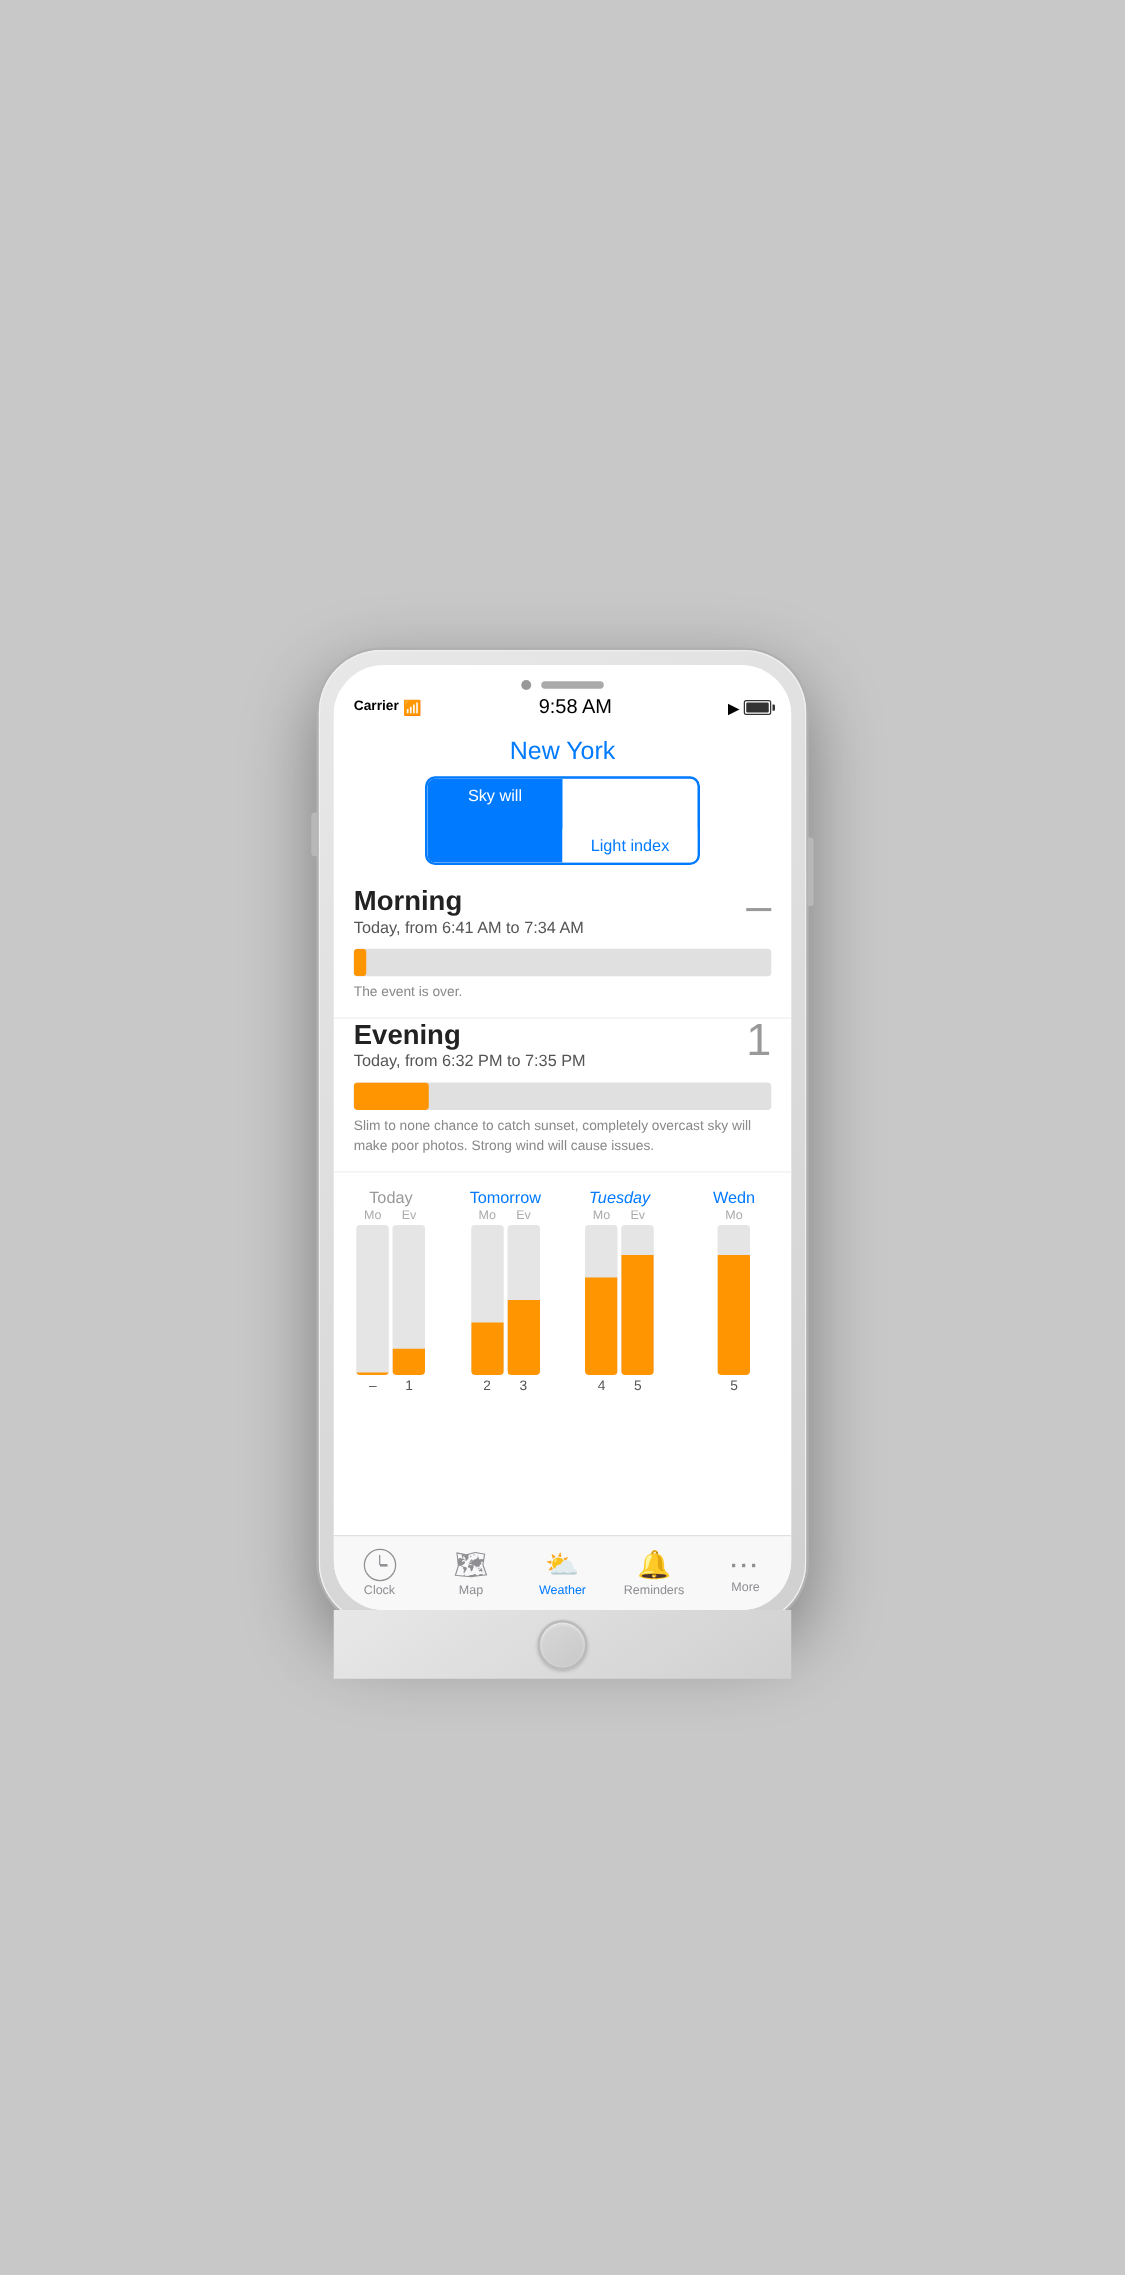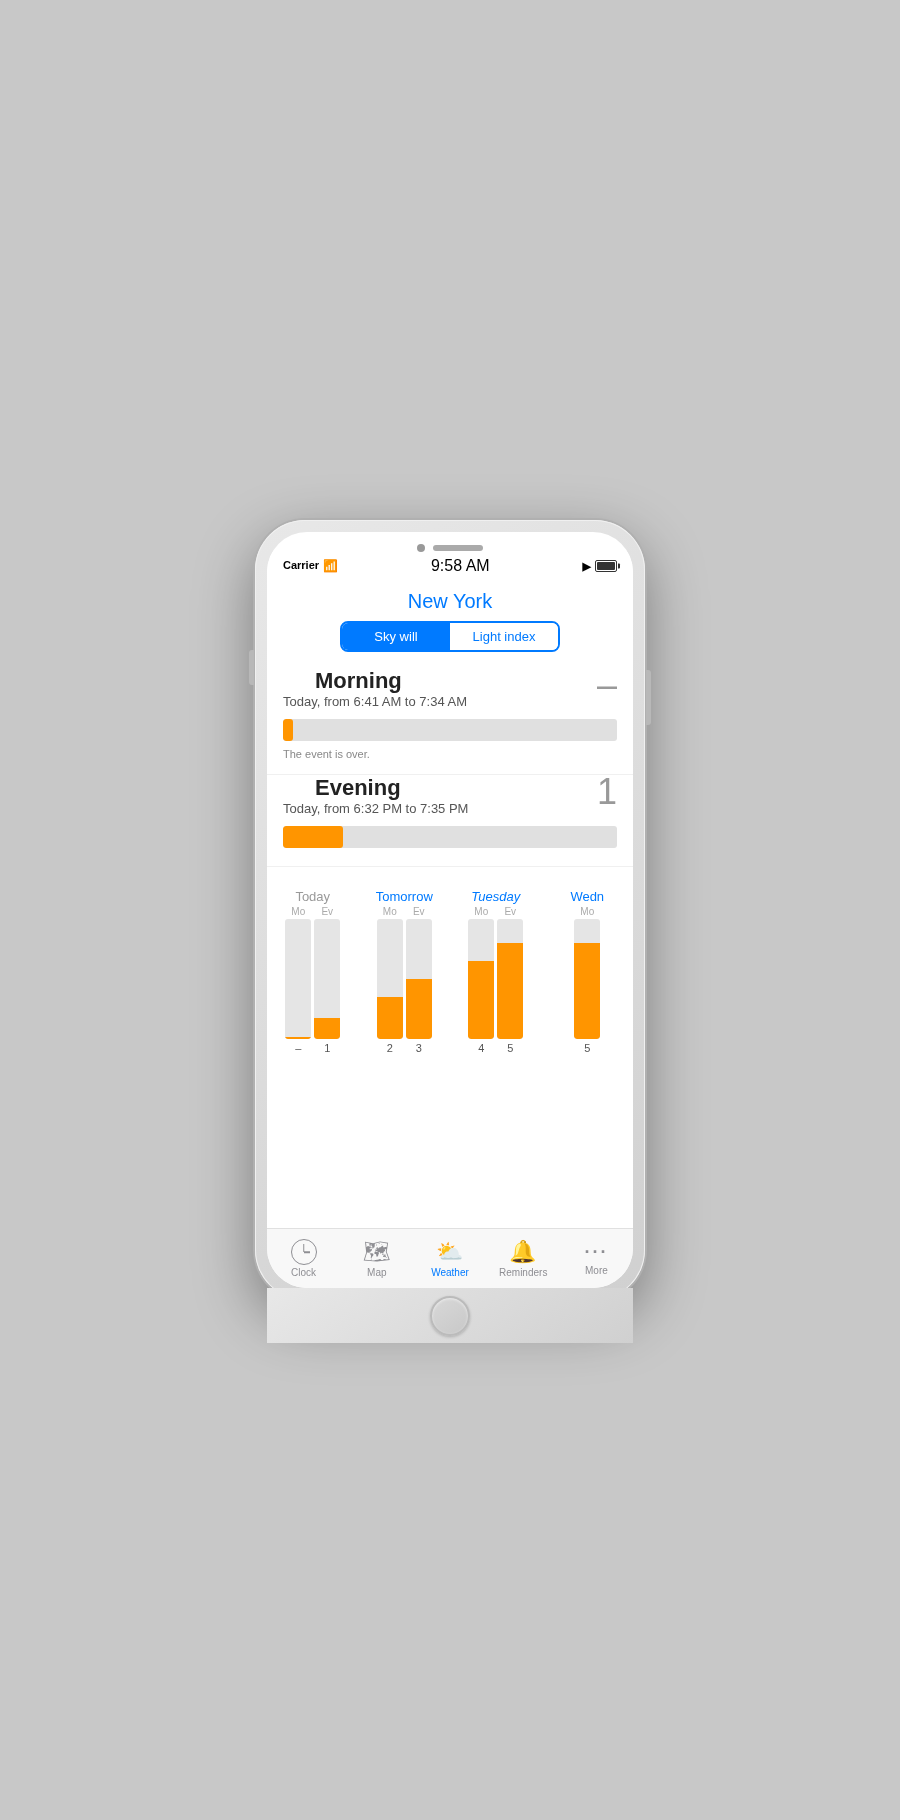--- a/index.html
+++ b/index.html
@@ -163,38 +163,38 @@
       text-align: center;
       cursor: pointer;
     }
     .segment-btn.active {
       background: #007AFF;
       color: white;
     }
     .segment-btn.inactive {
       background: white;
       color: #007AFF;
+      margin-top: 40px;
     }
 
     
     .section {
       padding: 0 16px 12px;
       border-bottom: 1px solid #f0f0f0;
     }
     .section-header {
       display: flex;
       justify-content: space-between;
       align-items: flex-start;
       margin-bottom: 2px;
     }
     .section-title {
       font-size: 22px;
       font-weight: 600;
       color: #222;
-      margin-left: 32px;
     }
     .section-index {
       font-size: 36px;
       font-weight: 300;
       color: #999;
       margin-top: -4px;
     }
     .section-subtitle {
       font-size: 13px;
       color: #555;
@@ -218,21 +218,20 @@
       line-height: 1.4;
     }
 
     
     .chart-section {
       padding: 12px 8px 8px;
     }
     .chart-days {
       display: flex;
       gap: 16px;
-      margin-top: 10px;
     }
     .chart-day {
       flex: 1;
       display: flex;
       flex-direction: column;
       align-items: center;
     }
     .chart-day-label {
       font-size: 13px;
       font-weight: 500;
@@ -369,20 +368,21 @@
         <div class="section-header">
           <div>
             <div class="section-title">Evening</div>
             <div class="section-subtitle">Today, from 6:32 PM to  7:35 PM</div>
           </div>
           <div class="section-index">1</div>
         </div>
         <div class="progress-bar">
           <div class="progress-fill" style="width: 18%"></div>
         </div>
+        <div class="section-description">Slim to none chance to catch sunset, completely overcast sky will make poor photos. Strong wind will cause issues.</div>
       </div>
 
       <div class="chart-section">
         <div class="chart-days">
 
           <div class="chart-day">
             <div class="chart-day-label today">Today</div>
             <div style="display:flex; gap:3px; align-items:flex-end;">
               <div class="bar-group">
                 <div class="bar-label-top">Mo</div>

